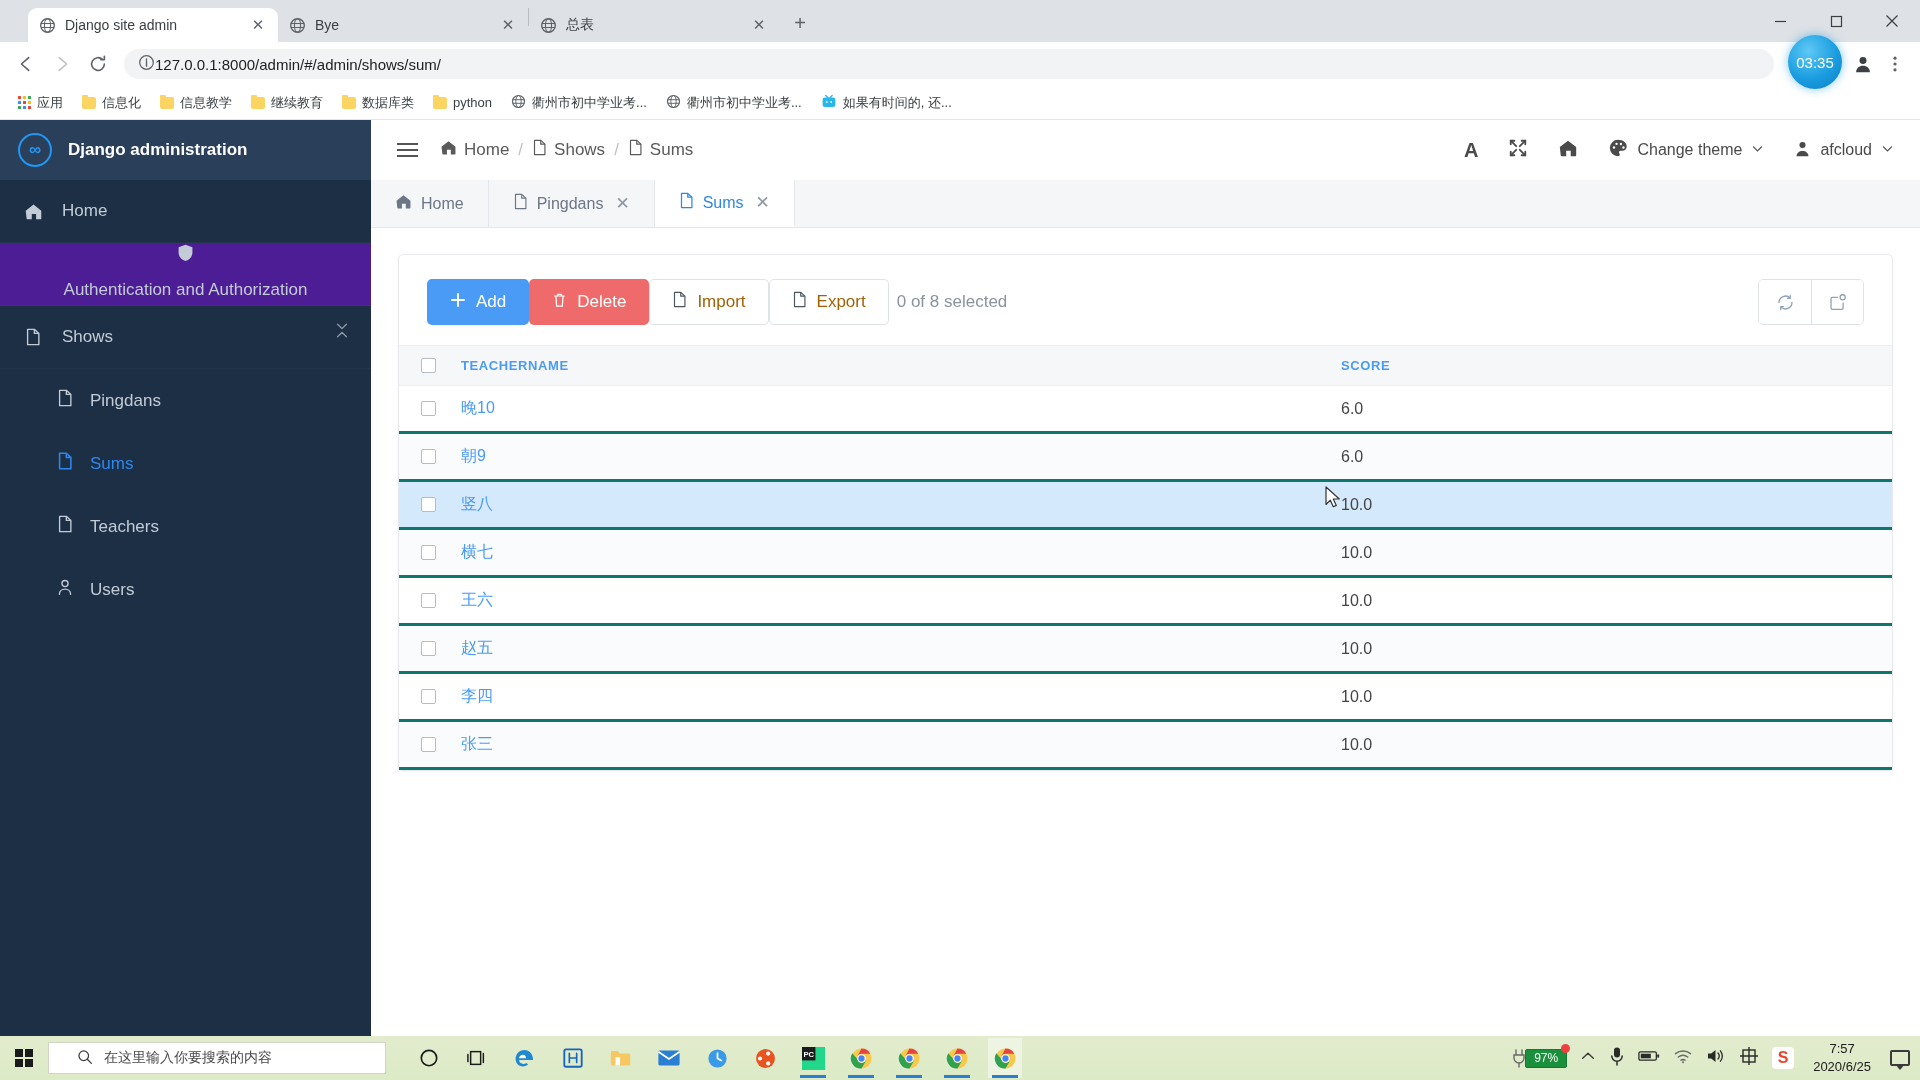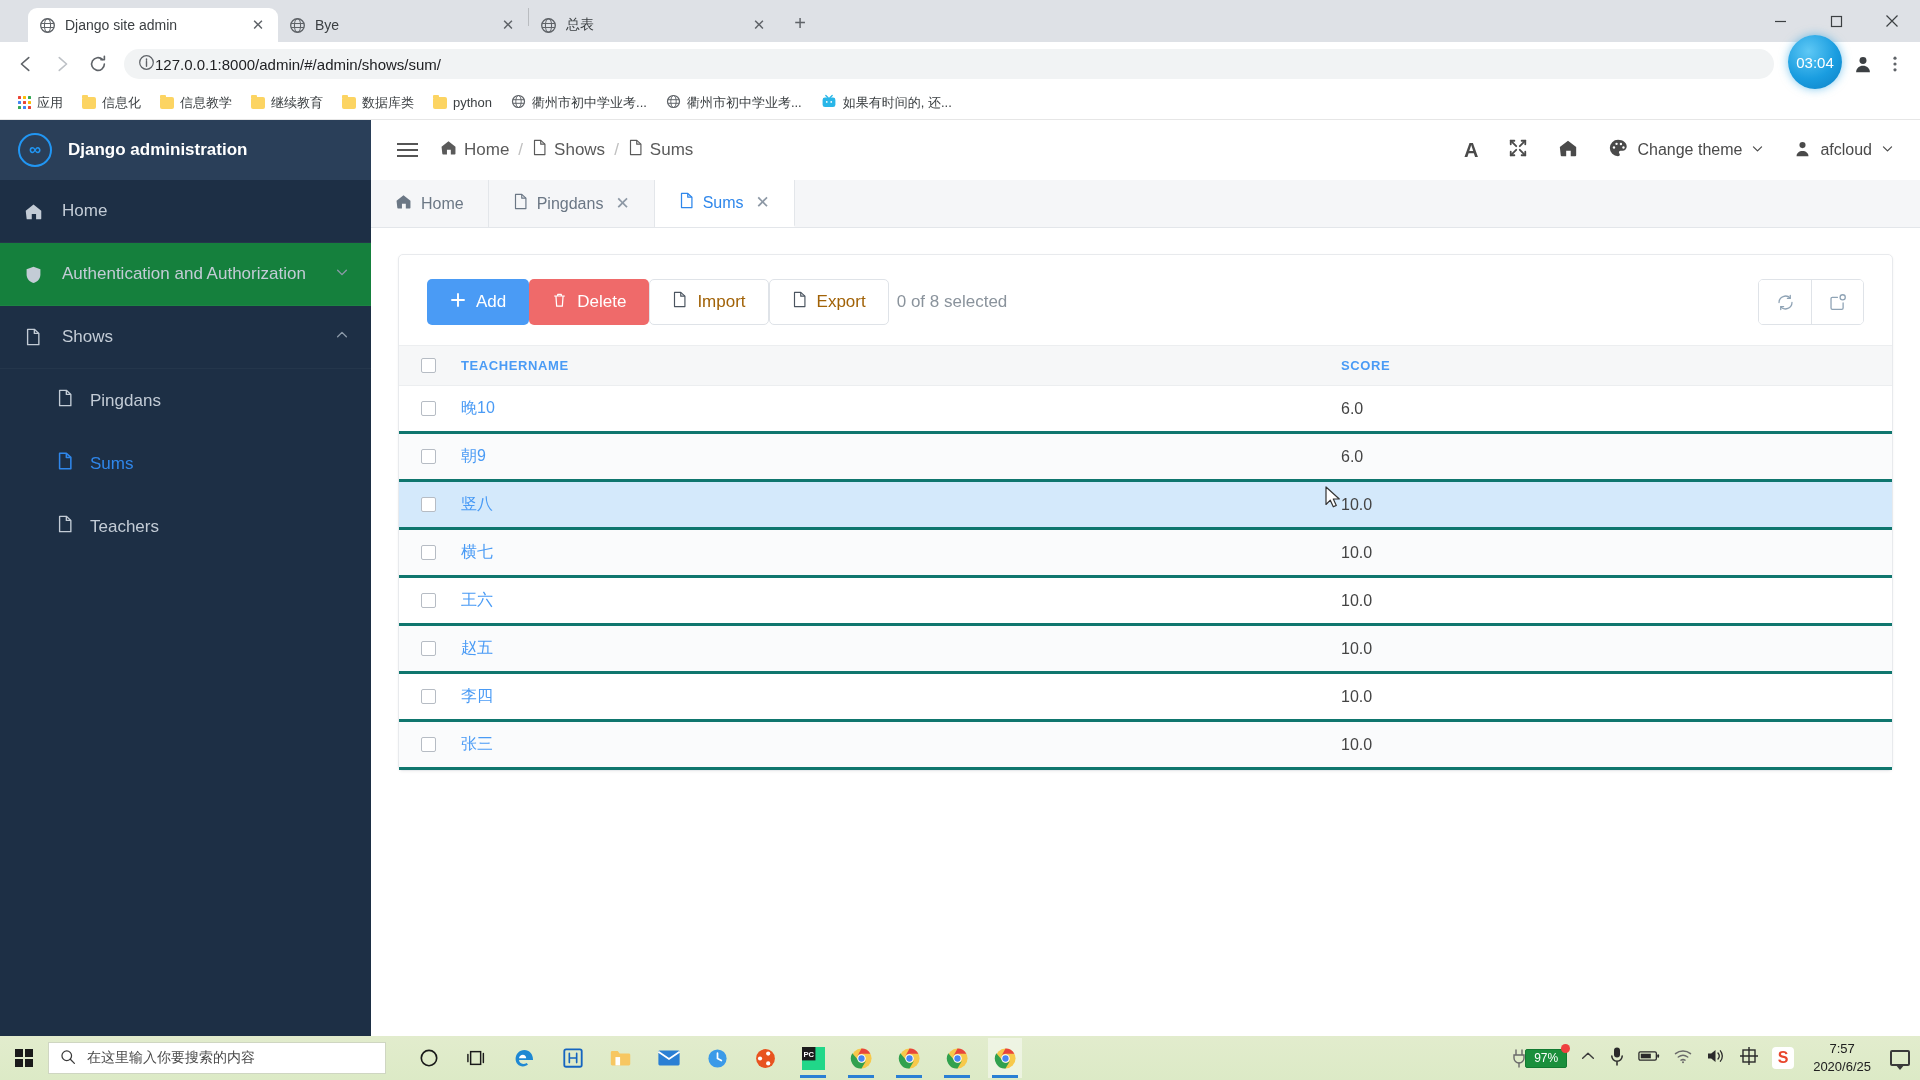--- a/index.html
+++ b/index.html
@@ -113,21 +113,21 @@
     border: 2px solid #2196f3; display: flex; align-items: center;
     justify-content: center; color: #2196f3; font-size: 17px; font-weight: bold;
     flex: none;
   }
   .brand-text { font-size: 17px; font-weight: bold; color: #fff; }
   .nav-item {
     display: flex; align-items: center; gap: 18px; padding: 0 22px;
     height: 63px; font-size: 17px; color: #c3ccd6; position: relative;
     border-bottom: 1px solid rgba(255,255,255,.035);
   }
-  .nav-item.alt { background: #15803d; }
+  .nav-item.alt { background: #4c1d95; flex-direction: column; }
   .nav-item .ico { width: 22px; display: flex; justify-content: center; flex: none; }
   .nav-item .chev { margin-left: auto; color: #8b99a8; }
   .nav-sub {
     display: flex; align-items: center; gap: 16px; padding-left: 56px;
     height: 63px; font-size: 17px; color: #c3ccd6;
   }
   .nav-sub.selected { color: #2f87eb; }
   .nav-sub.selected svg { stroke: #2f87eb; }
 
   
@@ -203,21 +203,21 @@
   .taskbar {
     height: 44px; flex: none; display: flex; align-items: center;
     background: linear-gradient(180deg,#e2eccd 0%,#dceac6 100%);
     position: relative;
   }
   .start-btn { width: 48px; height: 44px; display: flex; align-items: center; justify-content: center; }
   .win-logo { display: grid; grid-template-columns: 8px 8px; grid-template-rows: 8px 8px; gap: 2px; }
   .win-logo i { background: #1a1a1a; display: block; }
   .tb-search {
     width: 338px; height: 32px; background: #fff; border: 1px solid #cfd6c2;
-    display: flex; align-items: center; gap: 11px; padding: 0 11px;
+    display: flex; align-items: center; gap: 11px; padding: 0 28px;
     font-size: 14px; color: #4a4a4a;
   }
   .tb-apps { display: flex; gap: 14px; margin-left: 26px; }
   .tb-app {
     width: 34px; height: 40px; display: flex; align-items: center;
     justify-content: center; position: relative;
   }
   .tb-app.running::after {
     content: ""; position: absolute; bottom: 0; left: 4px; right: 4px;
     height: 3px; background: #2a7fd4;
@@ -344,21 +344,21 @@
           <text x="4" y="11.5" font-size="9" fill="#5f6368" font-family="sans-serif">G</text>
           <rect x="8.5" y="8" width="12" height="12" rx="1.4" fill="#fff" stroke="#5f6368" stroke-width="1.4"></rect>
           <text x="11" y="17.5" font-size="8" fill="#5f6368" font-family="sans-serif">文</text>
         </svg>
     </div>
     <div class="tb-icon">
       <svg width="20" height="20" viewBox="0 0 22 22">
           <path d="M5 3l9 6-5 1.5L12 19 5 3z" fill="#5f6368"></path>
         </svg>
     </div>
-    <div class="time-badge">03:04</div>
+    <div class="time-badge">03:35</div>
     <div class="tb-icon">
       <svg width="22" height="22" viewBox="0 0 24 24">
           <circle cx="12" cy="8.2" r="3.8" fill="#3c4043"></circle>
           <path d="M4.5 21c0-4.2 3.4-7 7.5-7s7.5 2.8 7.5 7z" fill="#3c4043"></path>
         </svg>
     </div>
     <div class="tb-icon">
       <svg width="18" height="18" viewBox="0 0 18 18">
           <circle cx="9" cy="3.2" r="1.6" fill="#5f6368"></circle>
           <circle cx="9" cy="9" r="1.6" fill="#5f6368"></circle>
@@ -505,20 +505,29 @@
     <div class="nav-sub">
       <span>
         <svg width="18" height="18" viewBox="0 0 18 20">
             <path d="M3 1.5h7.5L15.5 6v12.5H3z" fill="none" stroke="#c3ccd6" stroke-width="1.5" stroke-linejoin="round"></path>
             <path d="M10.5 1.5V6h5" fill="none" stroke="#c3ccd6" stroke-width="1.5" stroke-linejoin="round"></path>
           </svg>
       </span>
       <span>Teachers</span>
     </div>
 
+    <div class="nav-sub">
+      <span>
+        <svg width="18" height="18" viewBox="0 0 20 20">
+            <circle cx="10" cy="6.2" r="3.4" fill="none" stroke="#c3ccd6" stroke-width="1.5"></circle>
+            <path d="M3.8 18c0-3.5 2.8-5.6 6.2-5.6s6.2 2.1 6.2 5.6" fill="none" stroke="#c3ccd6" stroke-width="1.5" stroke-linecap="round"></path>
+          </svg>
+      </span>
+      <span>Users</span>
+    </div>
   </div>
 
   <div class="content">
 
     <div class="topbar">
       <div class="hamburger">
           <span></span>
           <span></span>
           <span></span>
         </div>

